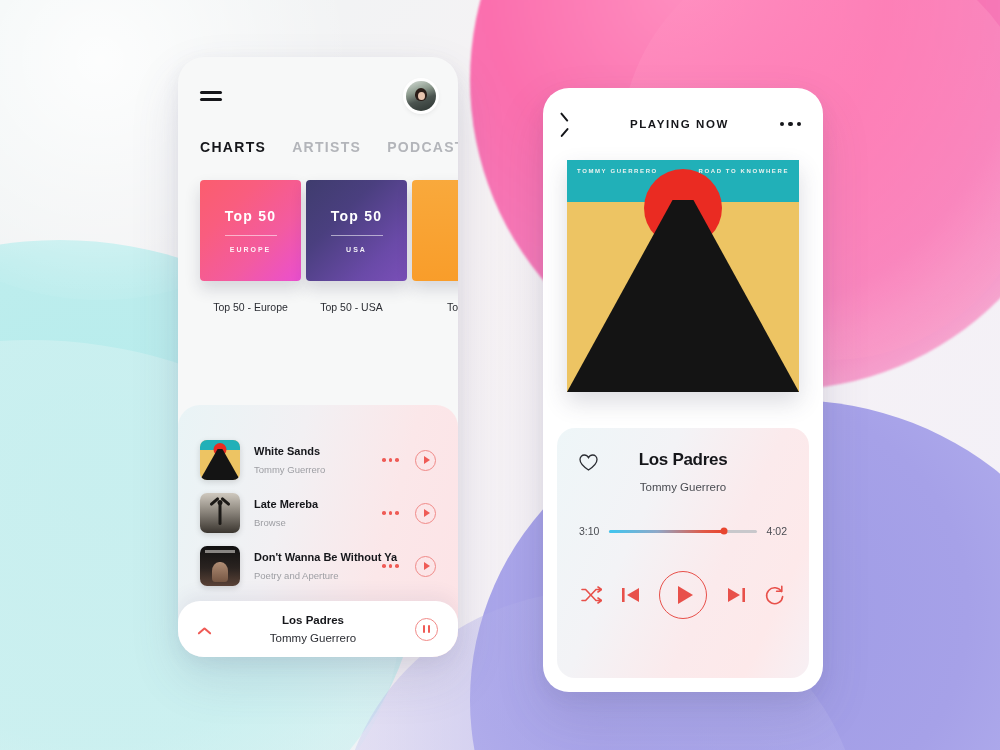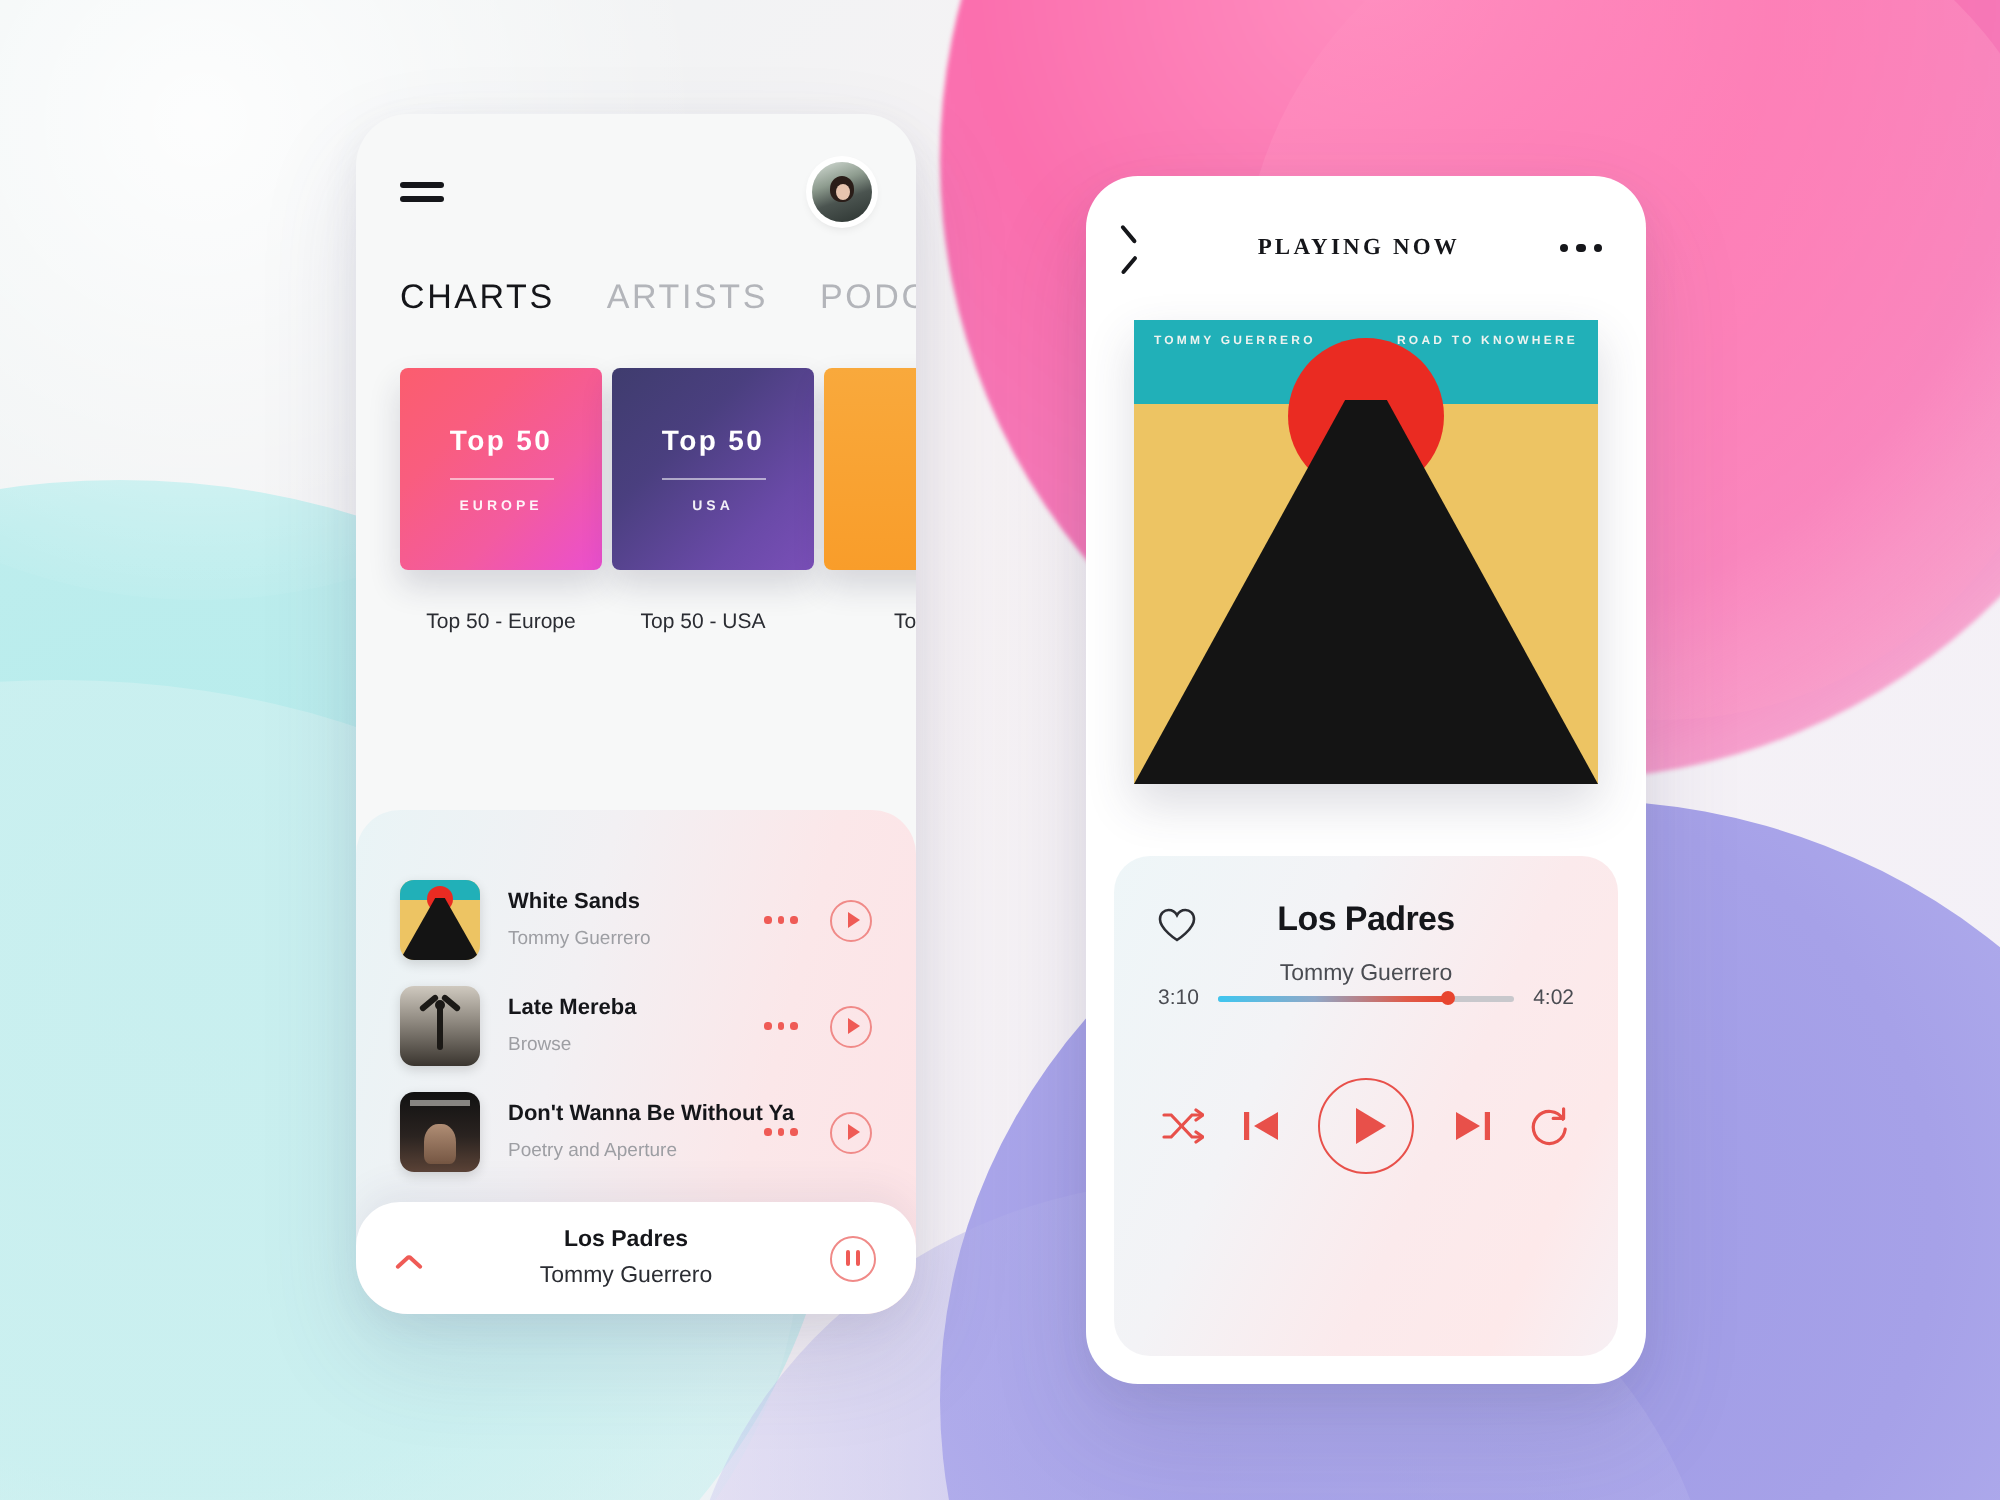--- a/index.html
+++ b/index.html
@@ -68,21 +68,21 @@
     position:relative;
   }
   .avatar::before{ content:""; position:absolute; left:9px; top:7px; width:12px; height:13px;
     border-radius:50% 50% 45% 45%; background:#2a1d18; }
   .avatar::after{ content:""; position:absolute; left:12px; top:11px; width:7px; height:8px;
     border-radius:50%; background:#e7c4ae; }
 
   .lp-title { font-size:17px; font-weight:bold; color:#15161a; margin-top:26px; letter-spacing:-0.2px; }
 
   .lp-tabs { display:flex; gap:26px; margin-top:26px; }
-  .lp-tab { font-size:17px; letter-spacing:1.3px; color:#b3b5ba; font-weight:normal; cursor:pointer; }
+  .lp-tab { font-size:14px; letter-spacing:1.3px; color:#b3b5ba; font-weight:bold; cursor:pointer; }
   .lp-tab.active { color:#15161a; }
 
   .cards-row { display:flex; gap:5px; margin-top:25px; padding-left:0; }
   .chart-card {
     width:101px; height:101px; border-radius:4px; flex:none;
     display:flex; flex-direction:column; align-items:center; justify-content:center;
     box-shadow:0 8px 16px rgba(40,40,70,0.16);
     cursor:pointer; position:relative;
   }
   .cc-europe { background:linear-gradient(135deg,#fb5d6e 0%,#f95d7f 30%,#f35ba0 65%,#ea4fd0 100%); }
@@ -154,21 +154,21 @@
   .chev-up::before { left:-1px; transform:rotate(-42deg); }
   .chev-up::after  { left:5px;  transform:rotate(42deg); }
   .nb-meta { flex:1; text-align:center; }
   .nb-title { font-size:11.5px; font-weight:bold; color:#15161a; }
   .nb-artist{ font-size:11.5px; color:#2b2d33; margin-top:6px; }
   .nb-pause { width:23px; height:23px; border-radius:50%; border:1.4px solid #f08a88;
               display:flex; align-items:center; justify-content:center; gap:2.5px; flex:none; cursor:pointer; }
   .nb-pause i { width:2.4px; height:8px; background:#ef5b56; display:block; border-radius:1px; }
 
   
-  .rp-head { height:72px; display:flex; align-items:center; padding:0 22px;font-family:Liberation Serif, serif; }
+  .rp-head { height:72px; display:flex; align-items:center; padding:0 22px; }
   .back-chev { width:14px; height:16px; position:relative; cursor:pointer; flex:none; }
   .back-chev::before, .back-chev::after { content:""; position:absolute; left:3px; width:11px; height:2.4px;
     background:#15161a; border-radius:2px; }
   .back-chev::before { top:4px; transform:rotate(-130deg); transform-origin:left center; }
   .back-chev::after  { top:11px; transform:rotate(130deg); transform-origin:left center; }
   .rp-title { flex:1; text-align:center; font-size:11.5px; font-weight:bold; letter-spacing:1.6px; color:#15161a; }
   .rp-dots { display:flex; gap:4px; flex:none; cursor:pointer; }
   .rp-dots i { width:4.4px; height:4.4px; border-radius:50%; background:#15161a; display:block; }
 
   .cover-wrap { padding:0 24px; }
@@ -188,21 +188,21 @@
     background:linear-gradient(115deg,#eef6f8 0%,#f3f3f6 34%,#fbeaec 62%,#fde9ea 82%,#f7f0f4 100%);
     padding:22px 22px 0 22px;
   }
   .pl-top { display:flex; align-items:flex-start; }
   .heart { width:19px; height:17px; position:relative; flex:none; margin-top:4px; cursor:pointer; }
   .heart svg { display:block; }
   .pl-meta { flex:1; text-align:center; margin-right:19px; }
   .pl-title { font-size:17px; font-weight:bold; color:#15161a; letter-spacing:-0.3px; }
   .pl-artist { font-size:11.5px; color:#4a4c52; margin-top:11px; }
 
-  .prog-row { display:flex; align-items:center; gap:10px; }
+  .prog-row { display:flex; align-items:center; gap:10px; margin-top:32px; }
   .t-cur, .t-tot { font-size:10.5px; color:#4a4c52; flex:none; }
   .prog { flex:1; height:3px; border-radius:3px; background:#c8c8cc; position:relative; cursor:pointer; }
   .prog-fill { position:absolute; left:0; top:0; height:3px; border-radius:3px;
                background:linear-gradient(90deg,#3ec6f0 0%,#8fa8c8 42%,#e05a48 82%,#e8452f 100%); }
   .prog-knob { position:absolute; top:50%; width:7px; height:7px; border-radius:50%;
                background:#e8452f; transform:translate(-50%,-50%); }
 
   .ctrls { display:flex; align-items:center; justify-content:space-between; margin-top:34px; padding:0 2px; }
   .ctrl { cursor:pointer; flex:none; display:flex; align-items:center; justify-content:center; }
   .play-big { width:48px; height:48px; border-radius:50%; border:1.6px solid #e8504a;

